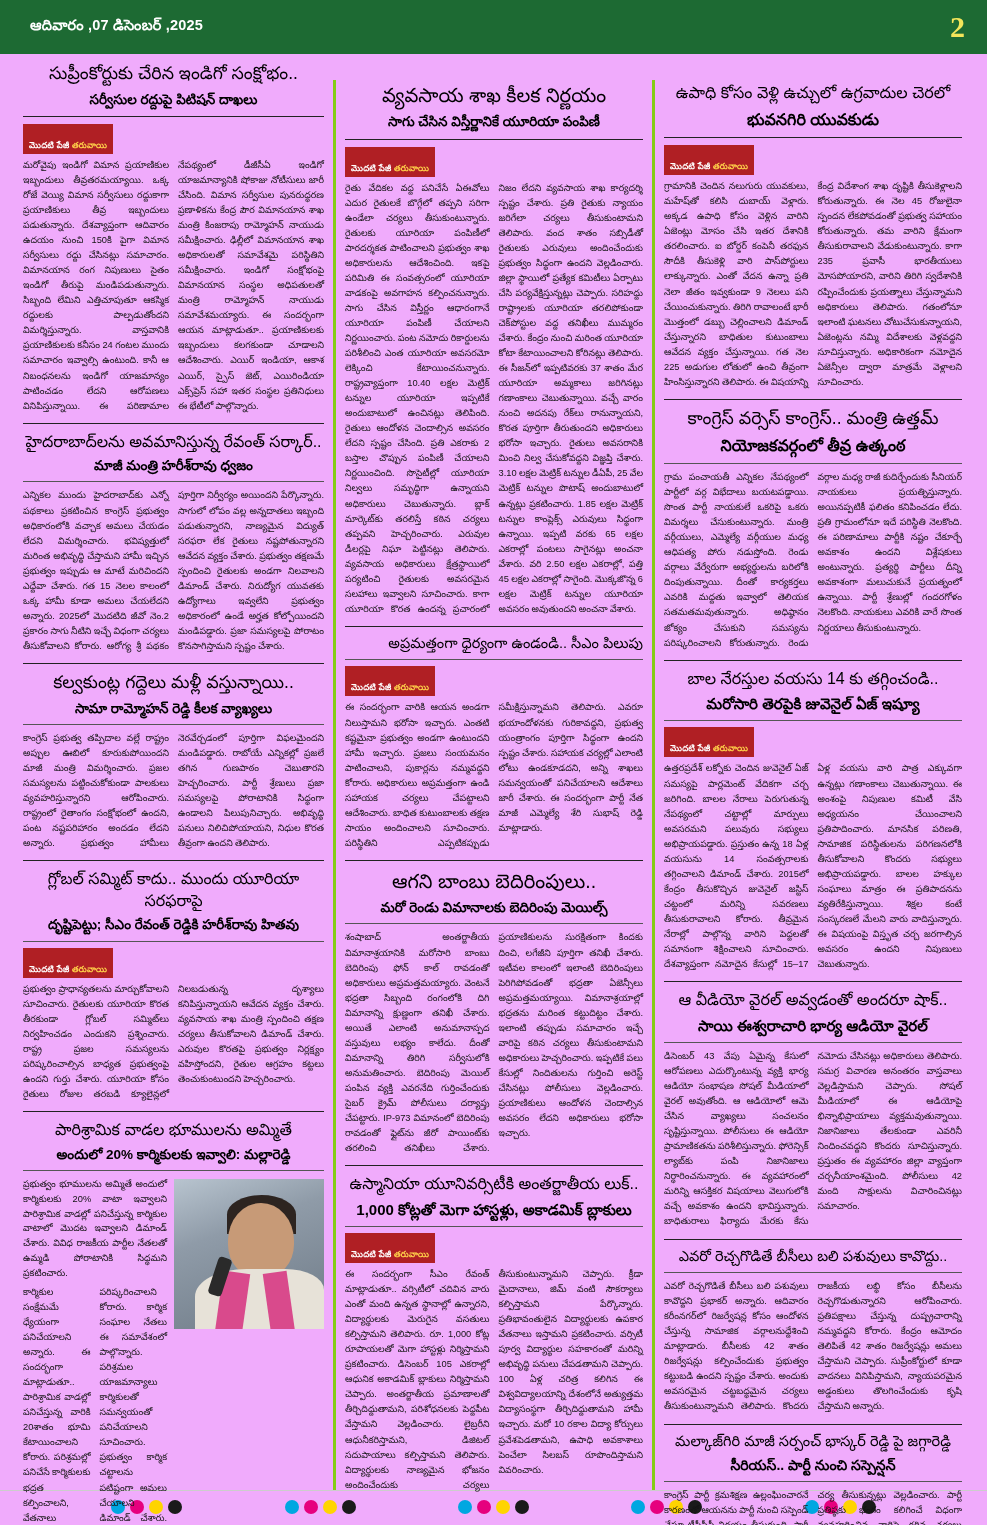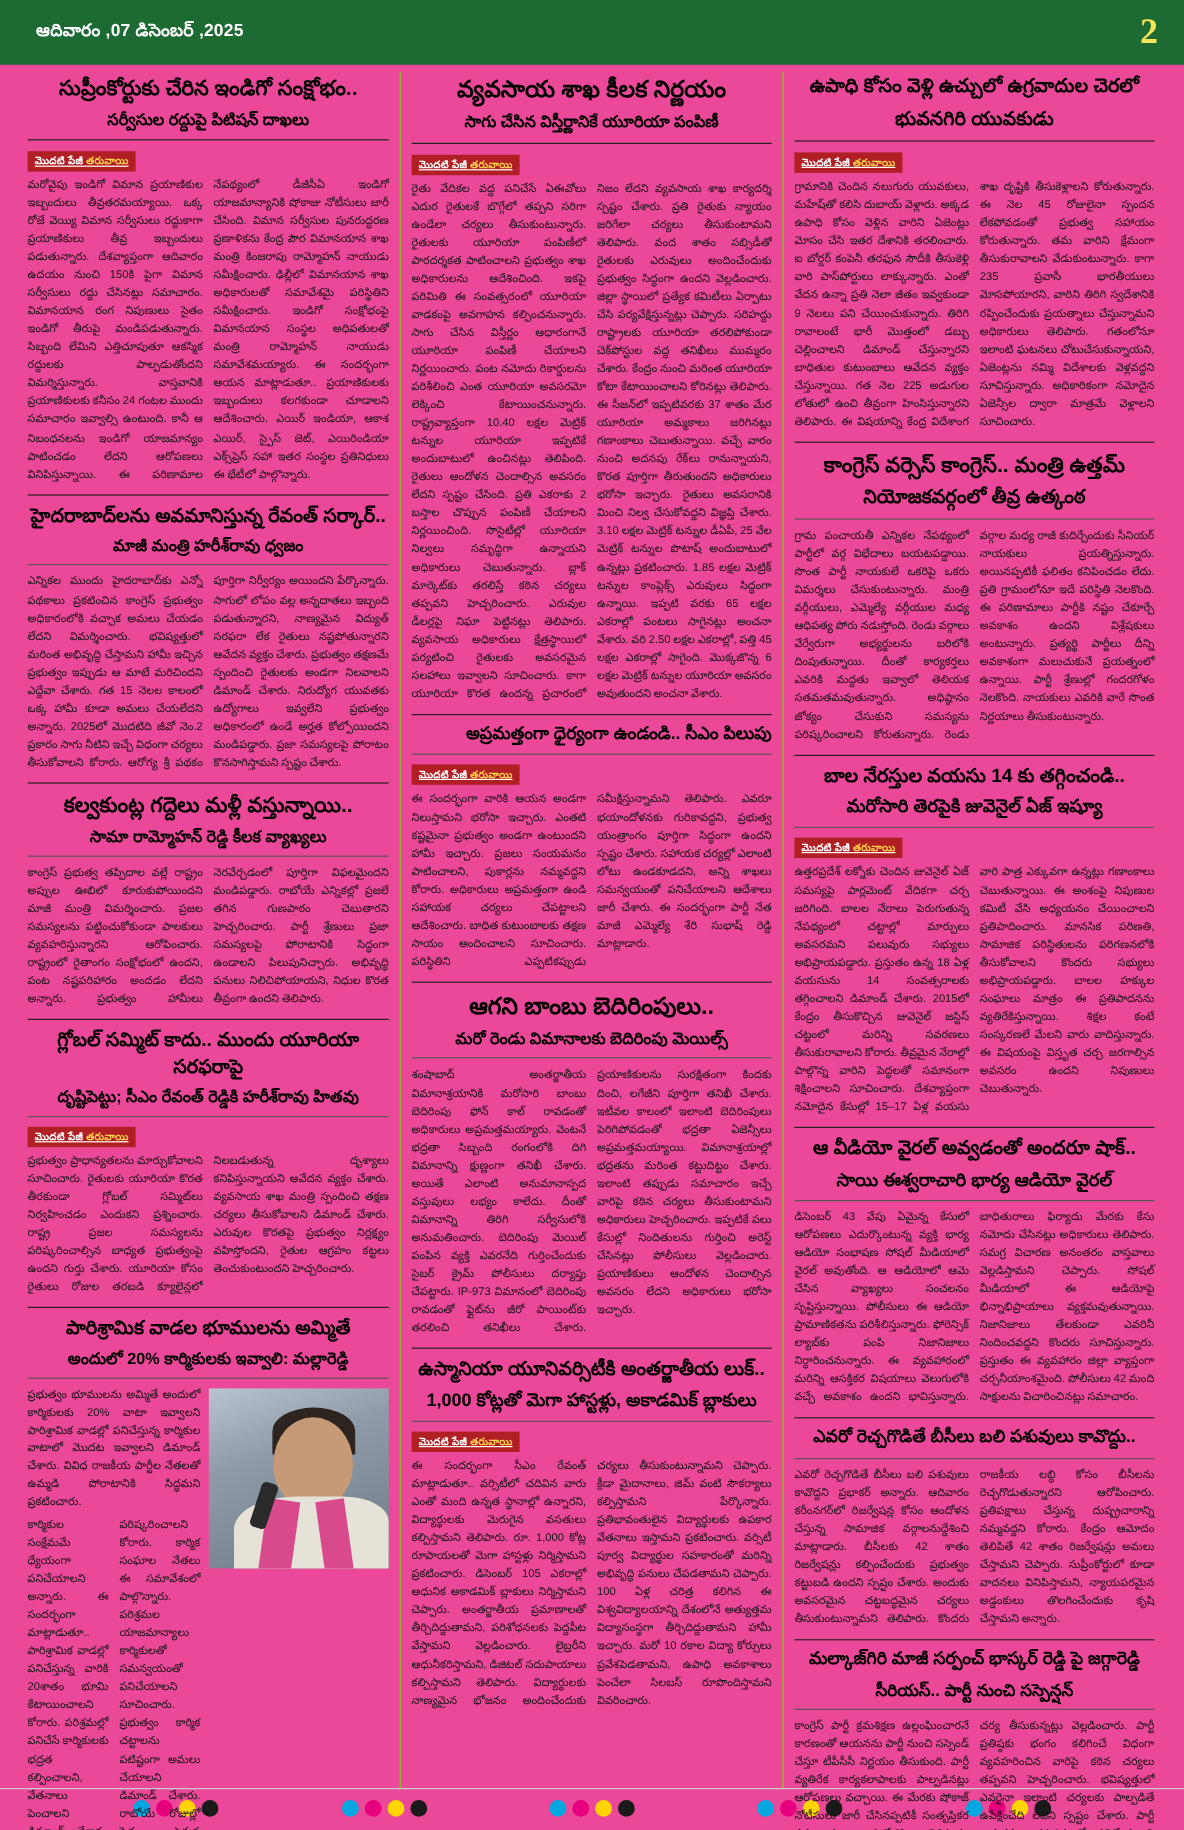--- a/index.html
+++ b/index.html
@@ -9,21 +9,21 @@
     height: 1525px;
     background: #ffffff;
     font-family: "Liberation Sans", sans-serif;
     color: #111;
     overflow: hidden;
   }
   .page {
     position: relative;
     width: 987px;
     height: 1525px;
-    background: #ec4899;
+    background: #f0abfc;
     padding: 0;
   }
   
   .masthead {
     height: 54px;
     background: #1d6a33;
     display: flex;
     align-items: center;
     justify-content: space-between;
     padding: 0 22px 0 30px;
@@ -47,34 +47,34 @@
     width: 987px;
     height: 1436px;
     padding: 6px 14px 0 14px;
     gap: 0;
   }
   .col {
     width: 319px;
     padding: 0 9px;
     position: relative;
   }
-  .col + .col { border-left: 1px solid #84cc16; }
+  .col + .col { border-left: 3px solid #84cc16; margin-top: 20px; }
   
   .article { margin-bottom: 9px; }
   .rule {
     border-top: 1.6px solid #222;
     margin: 7px 0 7px 0;
   }
   .rule-thin {
     border-top: 1px solid #555;
     margin: 6px 0 6px 0;
   }
   .headline {
     font-family: "Liberation Sans", sans-serif;
-    font-weight: bold;
+    font-weight: normal;
     color: #000;
     text-align: center;
     line-height: 1.35;
     margin: 2px 0 5px 0;
   }
   .h-xl { font-size: 19.5px; }
   .h-lg { font-size: 17.5px; }
   .h-md { font-size: 16px; text-align: center; }
   .h-sm { font-size: 14.5px; }
   .subhead {
@@ -84,24 +84,23 @@
     line-height: 1.35;
     margin: 0 0 5px 0;
     color: #000;
   }
   .byline {
     display: inline-block;
     background: #b01f24;
     color: #fff;
     font-size: 8.5px;
     font-weight: bold;
-    padding: 3px 6px 2px 6px;
+    padding: 16px 6px 2px 6px;
     margin-bottom: 4px;
     letter-spacing: .2px;
-    text-decoration: underline;
   }
   .byline .yellow { color: #ffd24a; }
   .body-text {
     font-size: 9.3px;
     line-height: 1.62;
     text-align: justify;
     color: #141414;
     hyphens: auto;
     word-spacing: -0.3px;
   }

